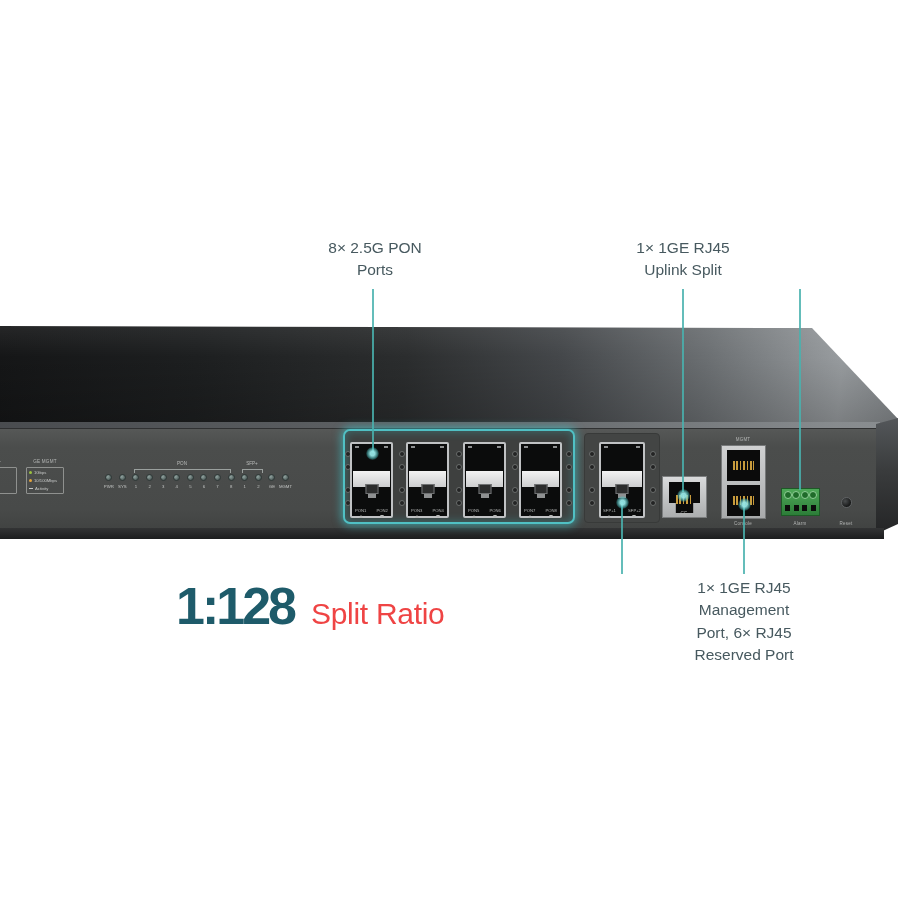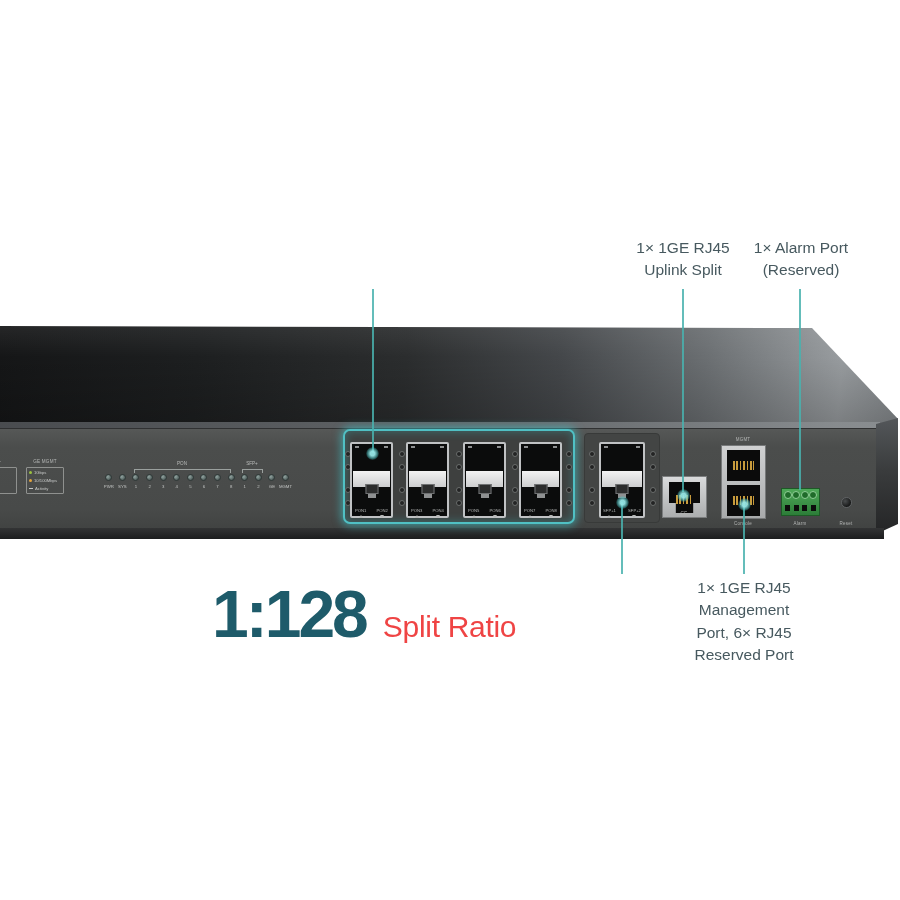--- a/index.html
+++ b/index.html
@@ -8,21 +8,21 @@
 
   
   .callout{position:absolute;transform:translateX(-50%);text-align:center;
            color:#47595f;font-size:15.5px;line-height:22.4px;white-space:nowrap;}
   .cline{position:absolute;width:2px;background:rgba(73,178,174,.85);}
   .cdot{position:absolute;width:13px;height:13px;border-radius:50%;
         background:radial-gradient(circle, rgba(150,230,230,.95) 0 25%, rgba(80,190,190,.55) 55%, rgba(80,190,190,0) 75%);}
 
   
   .headline{position:absolute;left:176px;top:576px;display:flex;align-items:baseline;}
-  .headline .big{font-size:66px;font-weight:700;color:#1e5b6a;letter-spacing:-3px;margin-left:36px;}
+  .headline .big{font-size:52px;font-weight:700;color:#1e5b6a;letter-spacing:-3px;}
   .headline .sub{font-size:30px;color:#ef4444;margin-left:17px;letter-spacing:-.3px;}
 
   
   .top-face{position:absolute;left:0;top:326px;width:900px;height:103px;
     background:linear-gradient(95deg,#151617 0%,#1d1f20 22%,#2b2d2e 45%,#44474a 62%,#6b6f72 78%,#989c9f 93%,#84888b 100%);
     clip-path:polygon(0 0,812px 2px,898px 93px,898px 103px,0 103px);}
   .top-face::before{content:"";position:absolute;inset:0;
     background:linear-gradient(180deg,rgba(255,255,255,.07),rgba(255,255,255,0) 30%,rgba(0,0,0,.18) 92%);}
   .top-face::after{content:"";position:absolute;left:0;bottom:0;width:880px;height:7px;
     background:linear-gradient(90deg,#53565a,#6f7376 60%,#8d9194);opacity:.85;}
@@ -108,27 +108,27 @@
   .alarm-block .slots{position:absolute;left:3px;right:3px;bottom:4px;display:flex;justify-content:space-between;}
   .alarm-block .slots i{width:5px;height:6px;background:#0c0d0c;}
   .reset-btn{position:absolute;left:841px;top:497px;width:9px;height:9px;border-radius:50%;
     background:radial-gradient(circle at 35% 35%, #4a4d4e, #171818 70%);border:1px solid #5e6162;}
 </style>
 </head>
 <body>
 
 <div class="canvas">
 
+  <div class="callout" style="left:375px;top:237px;">
+    <div>8× 2.5G PON</div>
+    <div>Ports</div>
+  </div>
   <div class="callout" style="left:683px;top:237px;">
     <div>1× 1GE RJ45</div>
     <div>Uplink Split</div>
-  </div>
-  <div class="callout" style="left:801px;top:237px;">
-    <div>1× Alarm Port</div>
-    <div>(Reserved)</div>
   </div>
 
   <div class="top-face"></div>
   <div class="front-face"></div>
   <div class="side-face"></div>
   <div class="bottom-lip"></div>
 
   <div class="legend-title" style="left:-27px;top:459px;width:44px;">SFP+</div>
   <div class="legend-box" style="left:-27px;top:467px;width:44px;height:27px;">
     <div class="legend-row">

